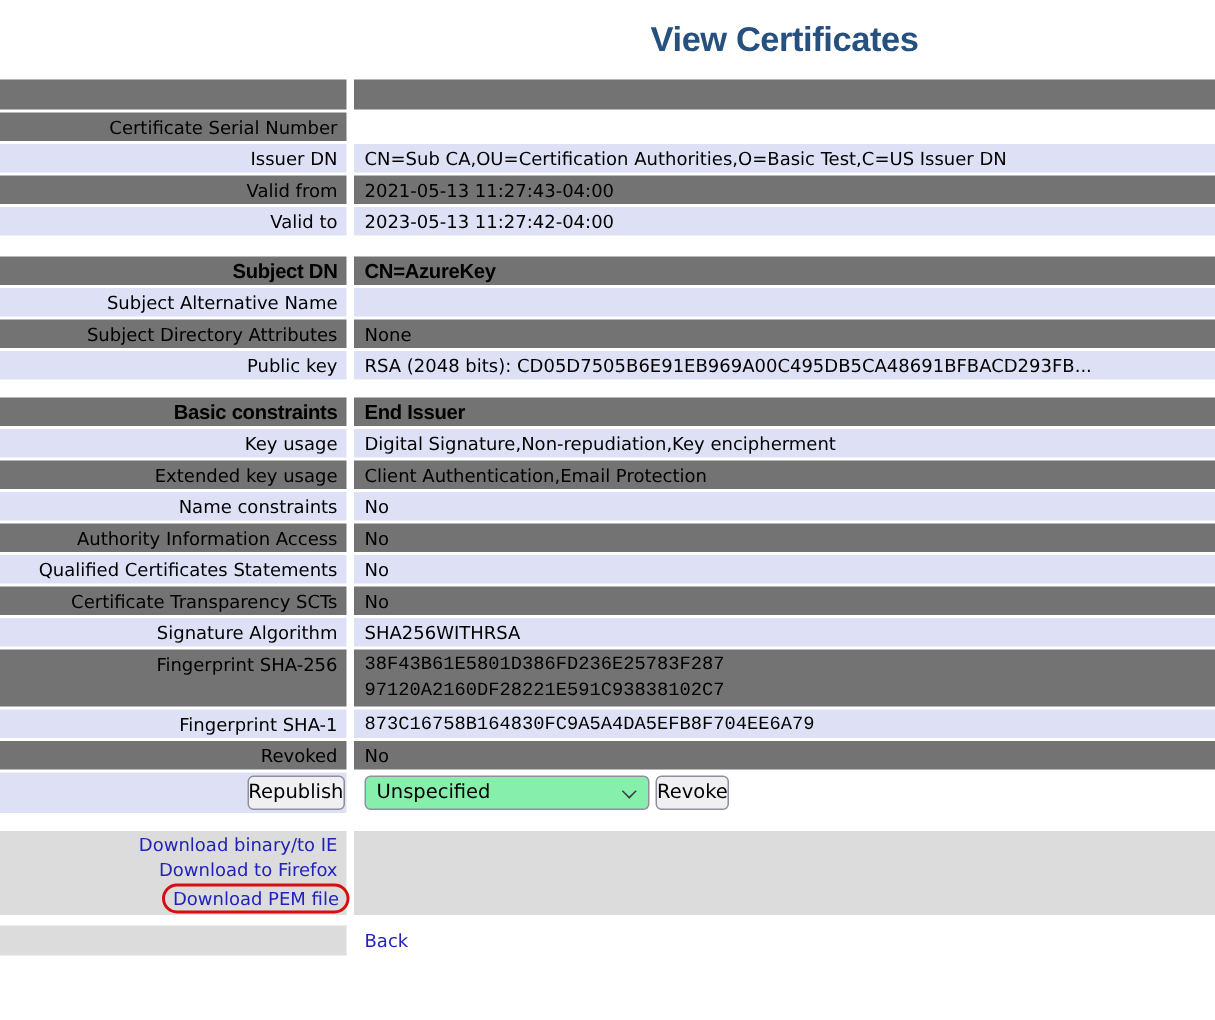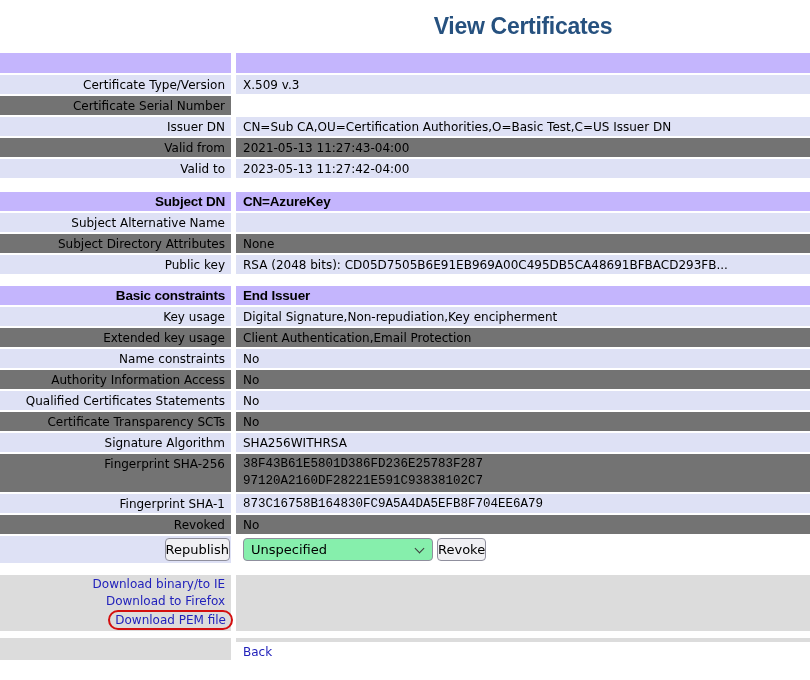--- a/index.html
+++ b/index.html
@@ -20,21 +20,21 @@
   .m-d { margin-top:12px;border-radius:28px; }
   .m-e { margin-top:7px; }
 
   .row { display:flex; column-gap:5px; }
   .cell { display:flex; align-items:center; min-height:19px; }
   .l { width:231px; justify-content:flex-end; padding-right:6px; text-align:right; }
   .r { flex:1; padding-left:7px; }
 
   .lav  { background:#dee1f5; }
   .lite { background:#737373;text-align:right; }
-  .gray { background:#c4b5fd; }
+  .gray { background:#737373; }
   .white{ background:#ffffff; }
 
   .spacer-row .cell { min-height:20px; }
 
   .bold {
     font-family:"Liberation Sans", sans-serif;
     font-weight:bold; font-size:13.5px; letter-spacing:-0.2px;
   }
   .mono { font-family:"Liberation Mono", monospace; font-size:12.5px; }
 
@@ -72,39 +72,35 @@
   }
   .dl-right { flex:1; background:#dcdcdc; min-height:56px; }
   a.lnk { color:#2222bb; text-decoration:none; line-height:16px; white-space:nowrap; }
   .pem-oval {
     display:inline-block; border:2px solid #d40f0f; border-radius:11px;
     padding:0 5px; margin-right:-8px; line-height:15px;
   }
 
   
   .foot-left { width:231px; background:#dcdcdc; min-height:20px; }
-  .foot-right { flex:1; display:flex; flex-direction:column; }
+  .foot-right { flex:1; display:flex; flex-direction:row; }
   .foot-strip { height:4px; background:#dcdcdc; }
   .foot-back { padding:2px 0 0 7px; }
 </style>
 </head>
 <body>
 
 <div>
 
   <div class="title">View Certificates</div>
 
   <div class="tbl m-a">
     <div class="row spacer-row">
       <div class="cell l gray"></div>
       <div class="cell r gray"></div>
-    </div>
-    <div class="row">
-      <div class="cell l lav">Certificate Type/Version</div>
-      <div class="cell r lav">X.509 v.3</div>
     </div>
     <div class="row">
       <div class="cell l lite">Certificate Serial Number</div>
     </div>
     <div class="row">
       <div class="cell l lav">Issuer DN</div>
       <div class="cell r lav">CN=Sub CA,OU=Certification Authorities,O=Basic Test,C=US Issuer DN</div>
     </div>
     <div class="row">
       <div class="cell l lite">Valid from</div>

